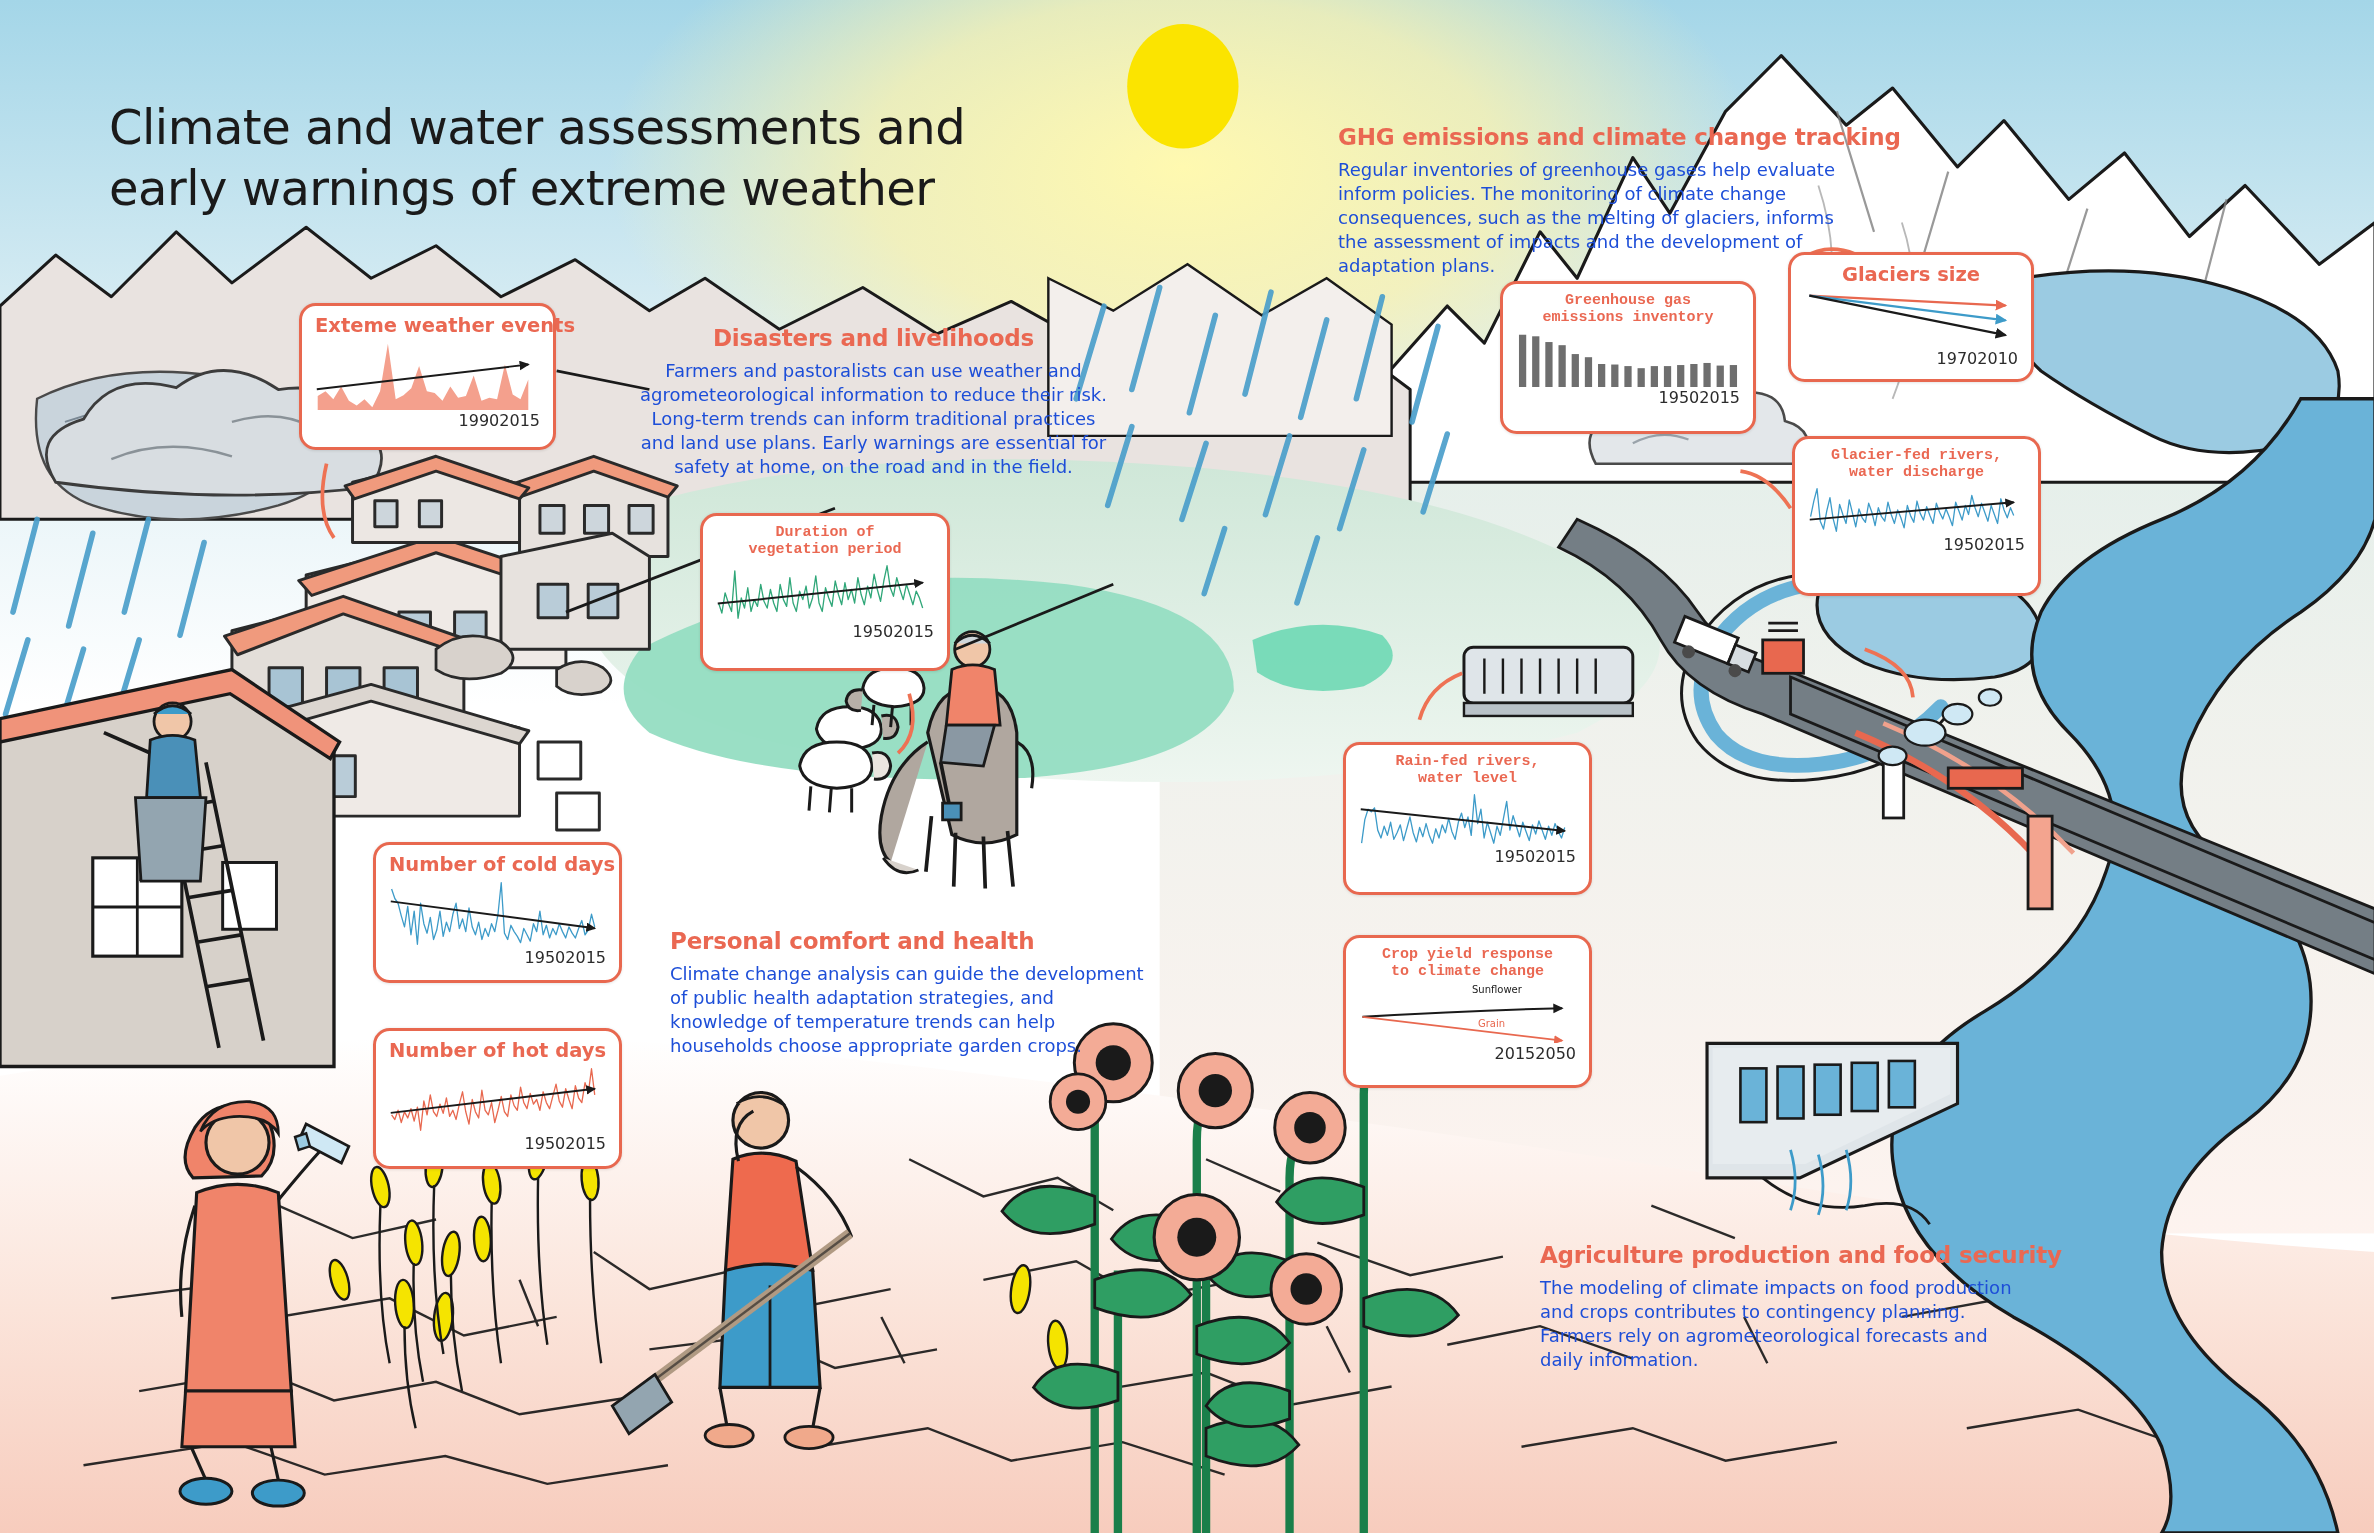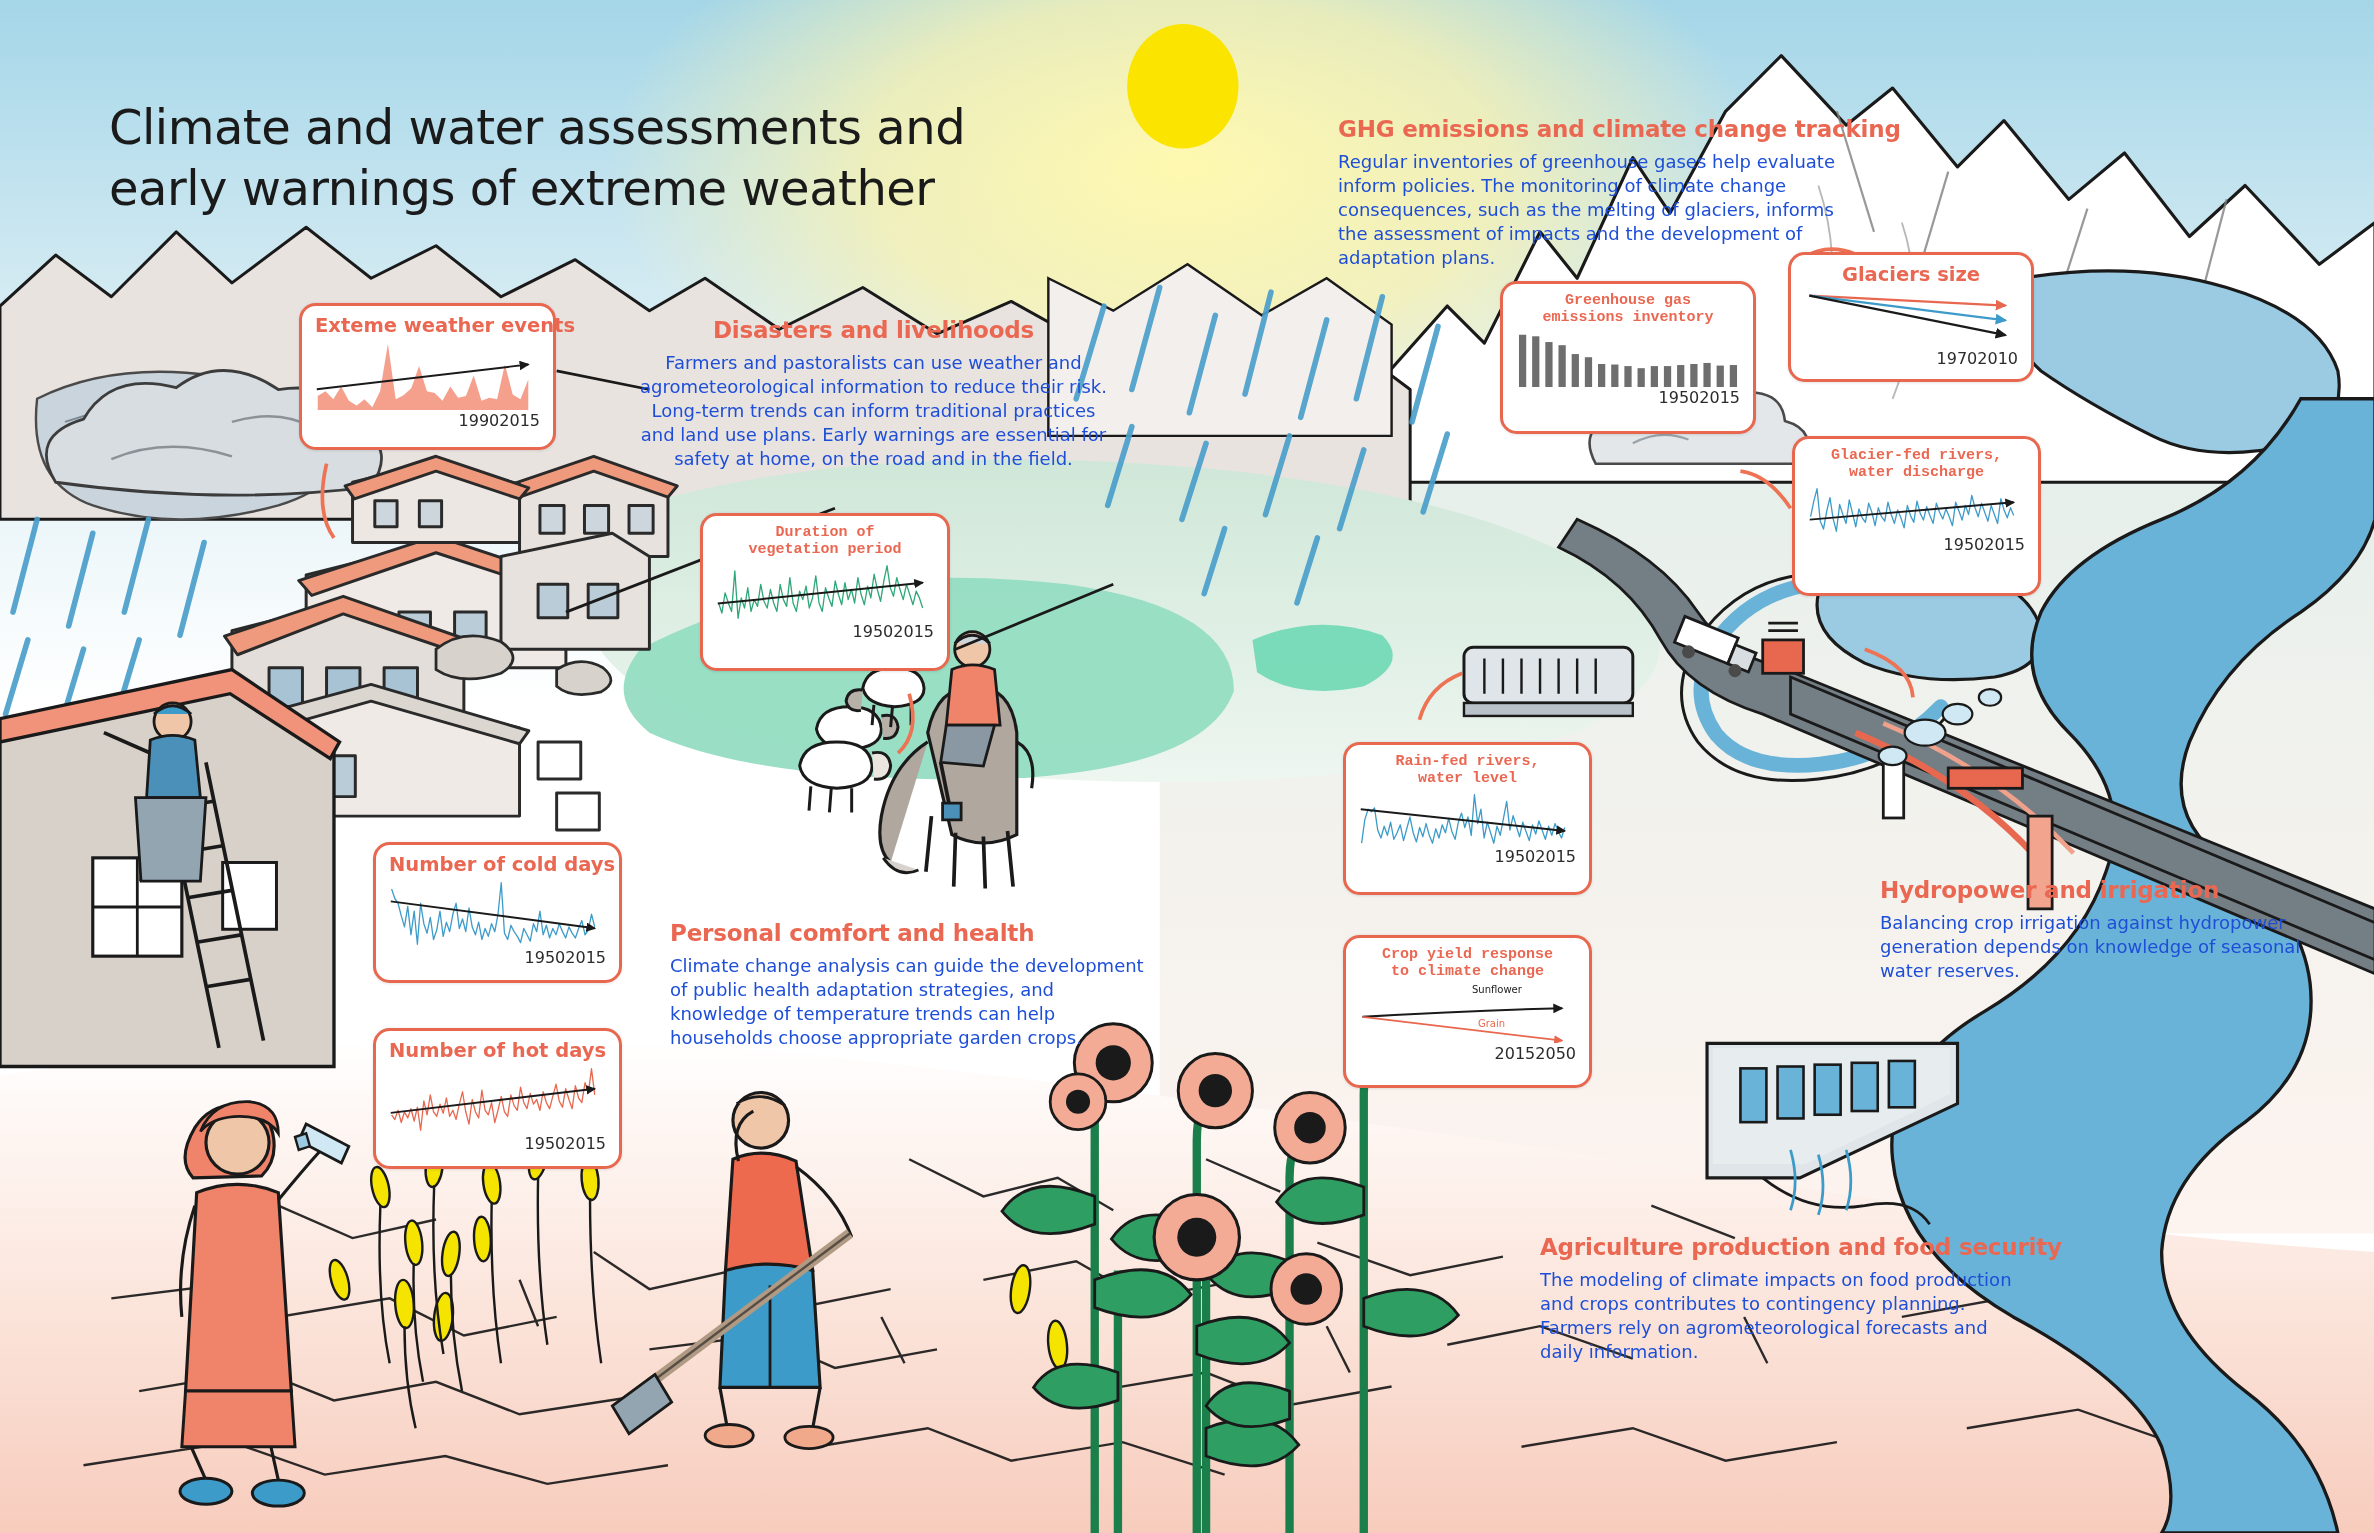--- a/index.html
+++ b/index.html
@@ -7,21 +7,21 @@
   body {
     width:2375px; height:1533px; position:relative; overflow:hidden;
     font-family:"DejaVu Sans", sans-serif;
     background:#ffffff;
   }
   #stage { position:absolute; inset:0; overflow:hidden; }
   .layer { position:absolute; inset:0; }
   svg.layer { width:2375px; height:1533px; display:block; }
 
   
-  .txtblock { position:absolute; }
+  .txtblock { position:absolute;margin-top:8px; }
   .txtblock .hd {
     color:#ea6852; font-weight:bold; font-size:23px; line-height:1.15;
     font-family:"DejaVu Sans", sans-serif; letter-spacing:-0.2px;
     margin:0 0 7.4px 0; white-space:nowrap;
   }
   .txtblock .bd {
     color:#1d4ed8; font-size:18px; line-height:1.33;
     font-family:"DejaVu Sans", sans-serif;
   }
   .txtblock .bd div { white-space:nowrap; }
@@ -521,28 +521,20 @@
   <div class="txtblock" style="left:670px; top:920px;">
     <div class="hd">Personal comfort and health</div>
     <div class="bd">
       <div>Climate change analysis can guide the development</div>
       <div>of public health adaptation strategies, and</div>
       <div>knowledge of temperature trends can help</div>
       <div>households choose appropriate garden crops.</div>
     </div>
   </div>
 
-  <div class="txtblock" style="left:1880px; top:877px;">
-    <div class="hd">Hydropower and irrigation</div>
-    <div class="bd">
-      <div>Balancing crop irrigation against hydropower</div>
-      <div>generation depends on knowledge of seasonal</div>
-      <div>water reserves.</div>
-    </div>
-  </div>
 
   <div class="txtblock" style="left:1540px; top:1234px;">
     <div class="hd">Agriculture production and food security</div>
     <div class="bd">
       <div>The modeling of climate impacts on food production</div>
       <div>and crops contributes to contingency planning.</div>
       <div>Farmers rely on agrometeorological forecasts and</div>
       <div>daily information.</div>
     </div>
   </div>

